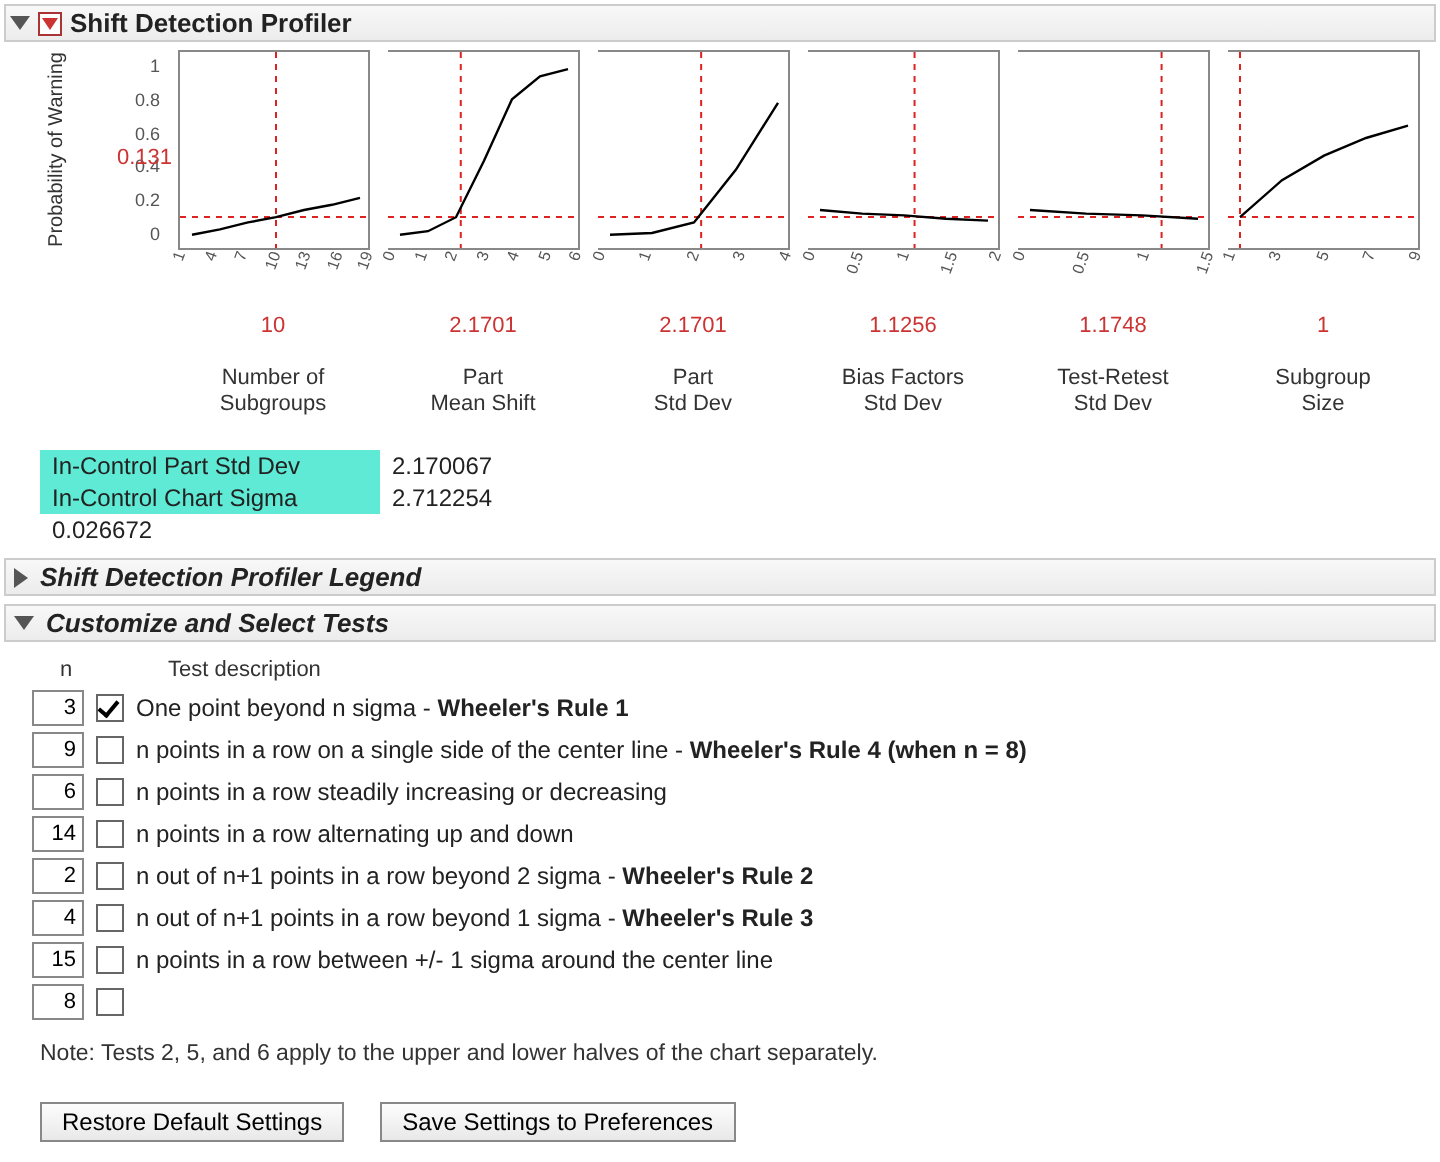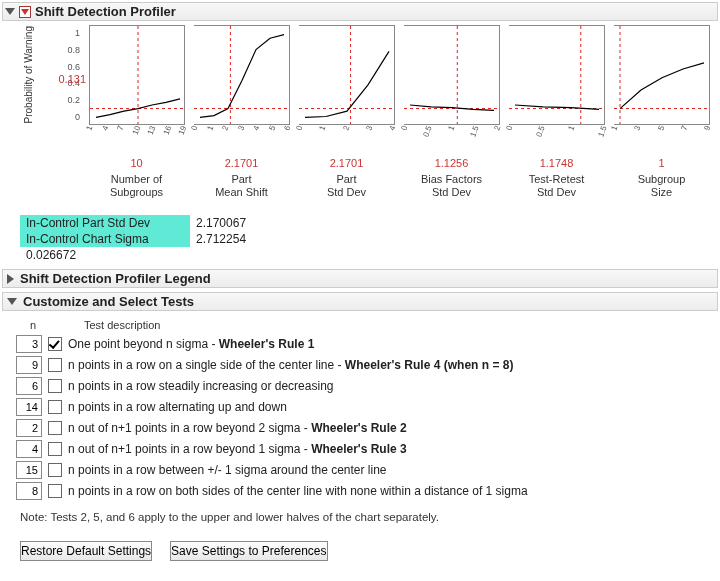--- a/index.html
+++ b/index.html
@@ -106,21 +106,21 @@
     width:100%;
     justify-content:space-between;
     font-size:8px;
     color:#555;
     padding:1px 2px 0 2px;
     height:26px;
     align-items:flex-start;
   }
   .xticks span { writing-mode: vertical-rl; transform: rotate(200deg); line-height:1; }
   .panel-value { color:#c33; font-size:11px; margin-top:6px; }
-  .panel-label { font-size:11px; color:#333; text-align:center; line-height:1.15; min-height:28px; margin-top:4px;}
+  .panel-label { font-size:11px; color:#333; text-align:center; line-height:1.15; min-height:28px; margin-top:14px;}
   .metrics {
     display:grid;
     grid-template-columns:170px 90px;
     margin:14px 0 6px 18px;
     font-size:12px;
   }
   .metrics .k { background:#5eead4; padding:1px 6px; }
   .metrics .v { padding:1px 6px; }
   .tests { padding:4px 12px 8px 14px; }
   .tests-head { display:flex; gap:12px; font-size:11px; color:#333; margin:4px 0 2px 4px;}
@@ -137,28 +137,29 @@
   .cbox.checked::after{
     content:"";
     width:8px;height:4px;border:2px solid #000;border-top:none;border-right:none;
     transform:rotate(-50deg) translate(0px,-1px);
   }
   .desc b { font-weight:bold; }
   .note { font-size:11.5px; color:#333; margin:10px 0 10px 4px;}
   .btnrow { display:flex; gap:18px; padding:0 0 8px 18px;}
   .btn {
     border:1px solid #888; background:linear-gradient(#fdfdfd,#e8e8e8);
-    padding:2px 0; font-size:12px; cursor:pointer;
+    padding:2px 10px; font-size:12px; cursor:pointer;
   }
   .plain-hdr {
     display:flex;align-items:center;gap:6px;
     font-weight:bold;font-size:13px;padding:1px 4px;
     background:linear-gradient(#f8f8f8,#ececec);
     border:1px solid #ccc;
     margin-top:4px;
+    font-style:italic;
   }
 </style>
 </head>
 <body>
 
 <div class="section-header">
   <span class="tri tri-open"></span>
   <span class="tri-red"></span>
   <span>Shift Detection Profiler</span>
 </div>
@@ -336,21 +337,20 @@
     <span class="desc">n out of n+1 points in a row beyond 1 sigma  - <b>Wheeler's Rule 3</b></span>
   </div>
       <div class="test-row">
     <input class="nbox" value="15" style="">
     <span class="cbox "></span>
     <span class="desc">n points in a row between +/- 1 sigma around the center line</span>
   </div>
       <div class="test-row">
     <input class="nbox" value="8" style="">
     <span class="cbox "></span>
-    <span class="desc">n points in a row on both sides of the center line with none within a distance of 1 sigma</span>
   </div>
     </div>
   <div class="note">Note: Tests 2, 5, and 6 apply to the upper and lower halves of the chart separately.</div>
 </div>
 
 <div class="btnrow">
   <button class="btn">Restore Default Settings</button>
   <button class="btn">Save Settings to Preferences</button>
 </div>
 

